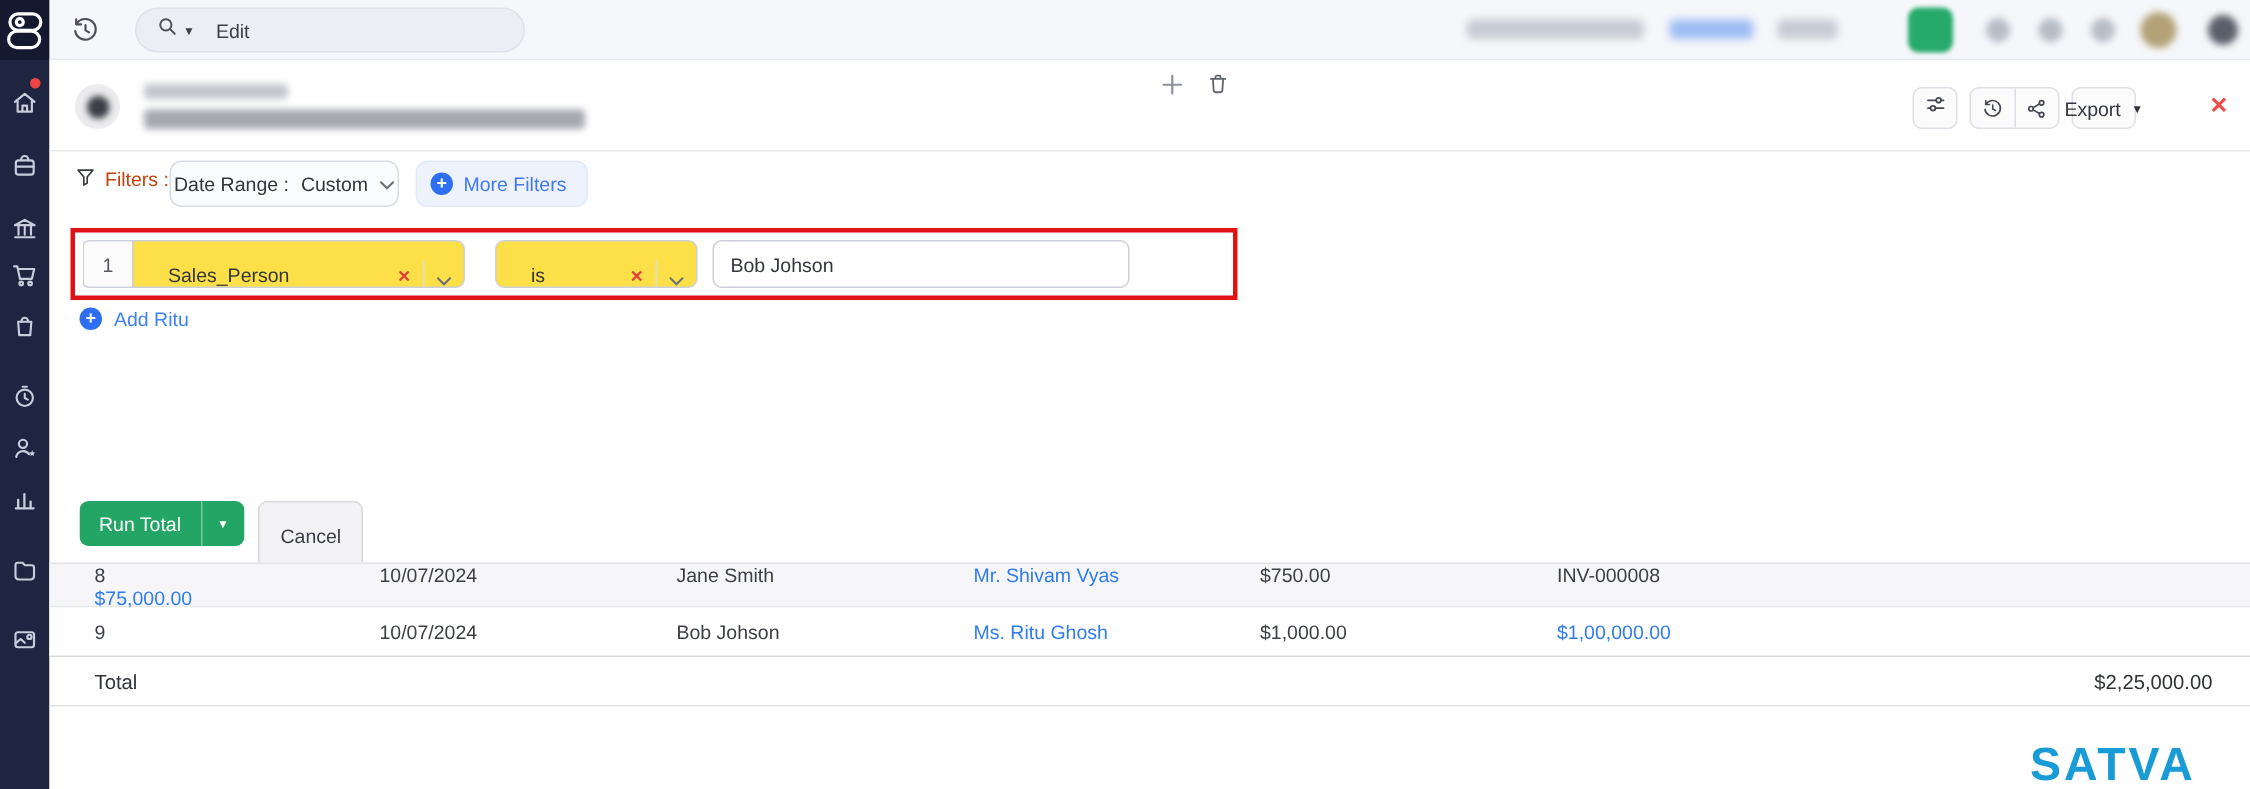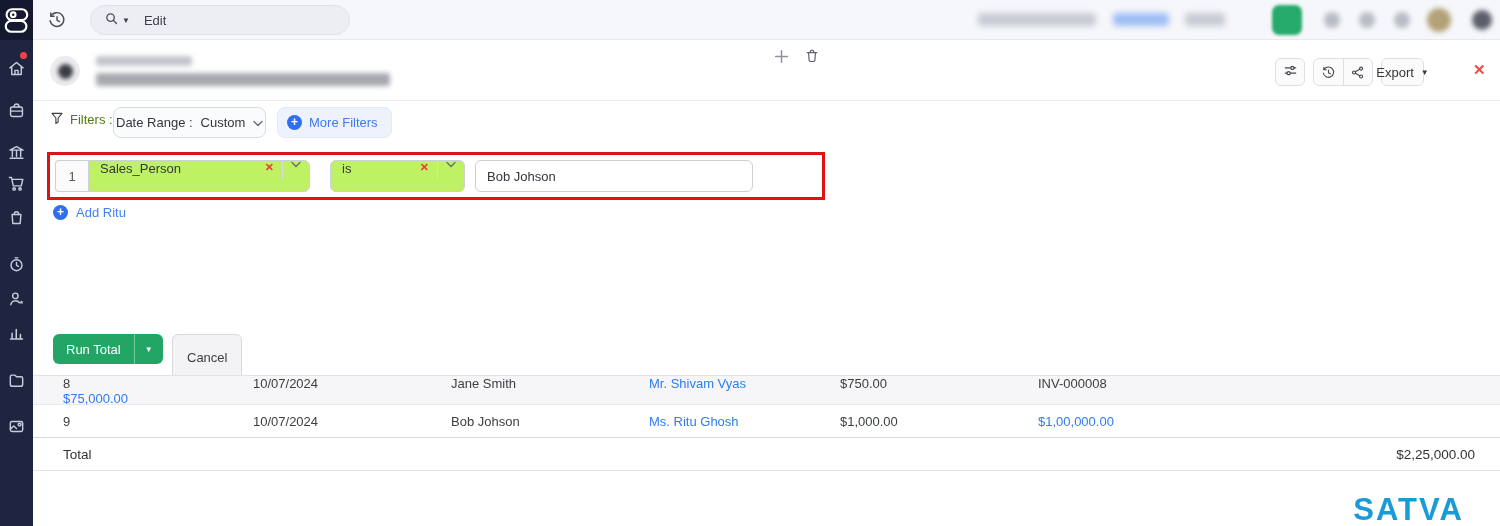--- a/index.html
+++ b/index.html
@@ -41,32 +41,32 @@
   .btn-group { left:1280px; width:60px; padding:0; }
   .btn-group .seg { width:30px; height:100%; display:flex; align-items:center; justify-content:center; }
   .btn-group .seg + .seg { border-left:1px solid #dcdfe5; }
   .btn-export { left:1348px; width:43px; font-size:13px; color:#33363c; gap:7px; cursor:pointer; }
   .btn-export .car { font-size:8px; color:#33363c; }
   .btn-close { position:absolute; left:1440px; top:21px; font-size:15px; font-weight:700; color:#ef4a46; cursor:pointer; }
 
   .divider { position:absolute; left:0; top:60px; width:1467px; height:1px; background:#e9eaee; }
 
   
-  .f-label { position:absolute; left:17px; top:71px; display:flex; align-items:center; gap:6px; font-size:13px; color:#4d7c0f; }
+  .f-label { position:absolute; left:17px; top:71px; display:flex; align-items:center; gap:6px; font-size:13px; color:#c2410c; }
   .f-label svg { width:14px; height:14px; }
   .pill-date { position:absolute; left:80px; top:67px; height:31px; padding:0 2px; background:#fafbfd; border:1px solid #d8dce3; border-radius:8px; display:flex; align-items:center; gap:8px; font-size:13px; color:#33363c; cursor:pointer; }
   .pill-date svg { width:10px; height:7px; }
   .pill-more { position:absolute; left:244px; top:67px; height:31px; padding:0 13px 0 9px; background:#edf2fc; border:1px solid #e2e9f8; border-radius:8px; display:flex; align-items:center; gap:7px; font-size:13px; color:#4178f0; cursor:pointer; }
   .plus-circle { width:15px; height:15px; border-radius:50%; background:#2e6ff2; color:#fff; font-size:12px; line-height:14px; text-align:center; font-weight:700; }
 
   
   .annot { position:absolute; left:14px; top:112px; width:778px; height:48px; border:3px solid #de1212; }
   .crit { position:absolute; top:120px; height:32px; }
   .crit-index { left:22px; width:33px; background:#fbfbfc; border:1px solid #ccd0d6; border-right:none; border-radius:4px 0 0 4px; display:flex; align-items:center; justify-content:center; font-size:13px; color:#55585f; }
-  .crit-select { background:#bef264; border:1px solid #ccd0d6; border-radius:0 6px 6px 0; display:flex; align-items:flex-start; font-size:13px; color:#33363c; }
+  .crit-select { background:#fde047; border:1px solid #ccd0d6; border-radius:0 6px 6px 0; display:flex; align-items:flex-end; font-size:13px; color:#33363c;padding-left:12px; }
   .crit-field { left:55px; width:222px; }
   .crit-op { left:297px; width:135px; border-radius:6px; }
   .crit-select .txt { flex:1; padding-left:11px; }
   .crit-select .x { color:#e0413d; font-size:11px; font-weight:700; padding:0 8px; cursor:pointer; }
   .crit-select .sep { width:1px; height:18px; background:#d9dce1; }
   .crit-select .car { padding:0 8px; cursor:pointer; }
   .crit-select .car svg { width:10px; height:7px; display:block; }
   .crit-input { left:442px; width:278px; border:1px solid #ccd0d6; border-radius:6px; font-size:13px; color:#33363c; padding:0 11px; font-family:"Liberation Sans", sans-serif; outline:none; position:absolute; }
   .crit-plus { left:732px; top:0; width:32px; display:flex; align-items:center; justify-content:center; cursor:pointer; position:absolute; height:32px; }
   .crit-plus svg { width:17px; height:17px; }

